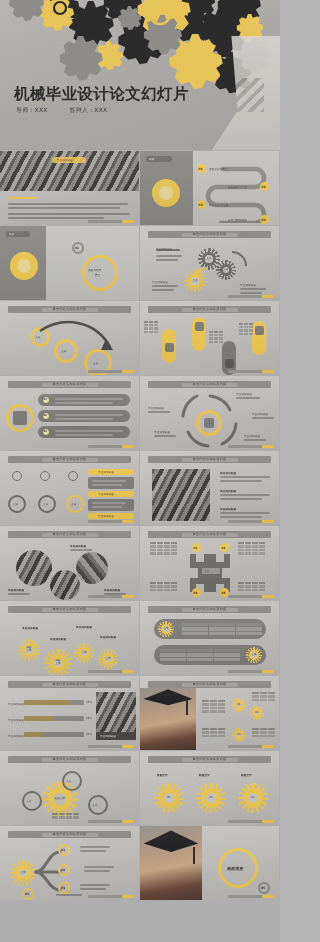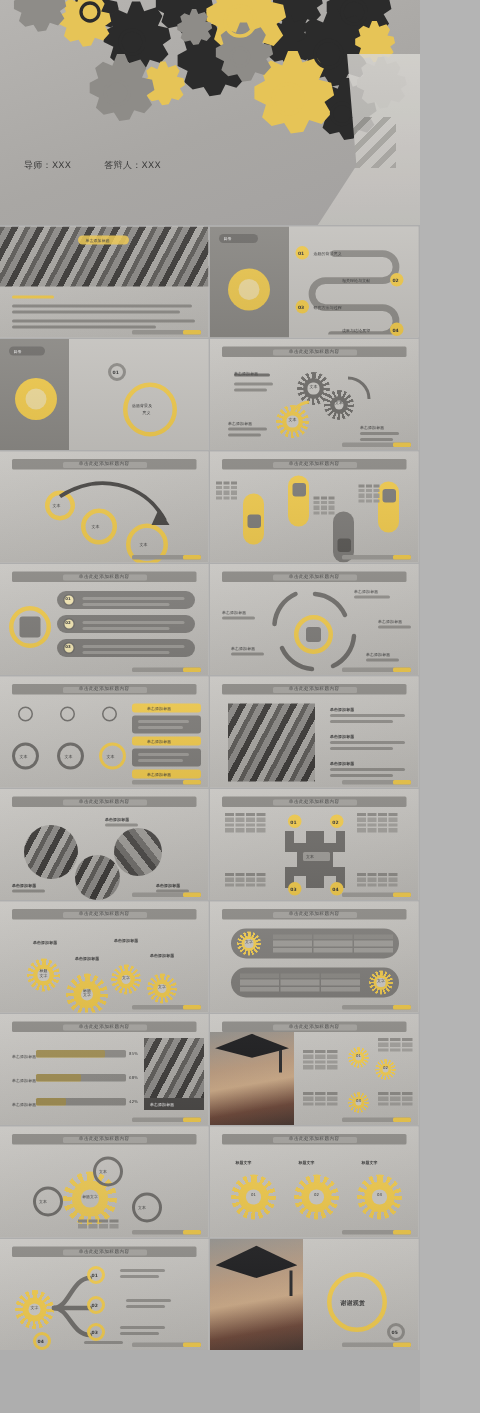--- a/index.html
+++ b/index.html
@@ -155,20 +155,21 @@
       <g fill="none" stroke="#8e8c88" stroke-width="2">
         <circle cx="78" cy="62" r="8"></circle>
           <circle cx="160" cy="38" r="6"></circle>
       </g>
       <g fill="none" stroke="#e6c457" stroke-width="2.4">
         <circle cx="160" cy="14" r="10"></circle>
           <circle cx="192" cy="66" r="10"></circle>
       </g>
     </svg>
     <div class="ribbon"></div>
+    <div class="hero-title">机械毕业设计论文幻灯片</div>
     <div class="hero-sub">
       <span>导师：XXX</span><span>答辩人：XXX</span>
     </div>
   </div>
 
   <div class="grid">
 
     <div class="slide">
       <div class="bg"></div>
       <div class="photo" style="left:0;top:0;width:139px;height:40px"></div>

